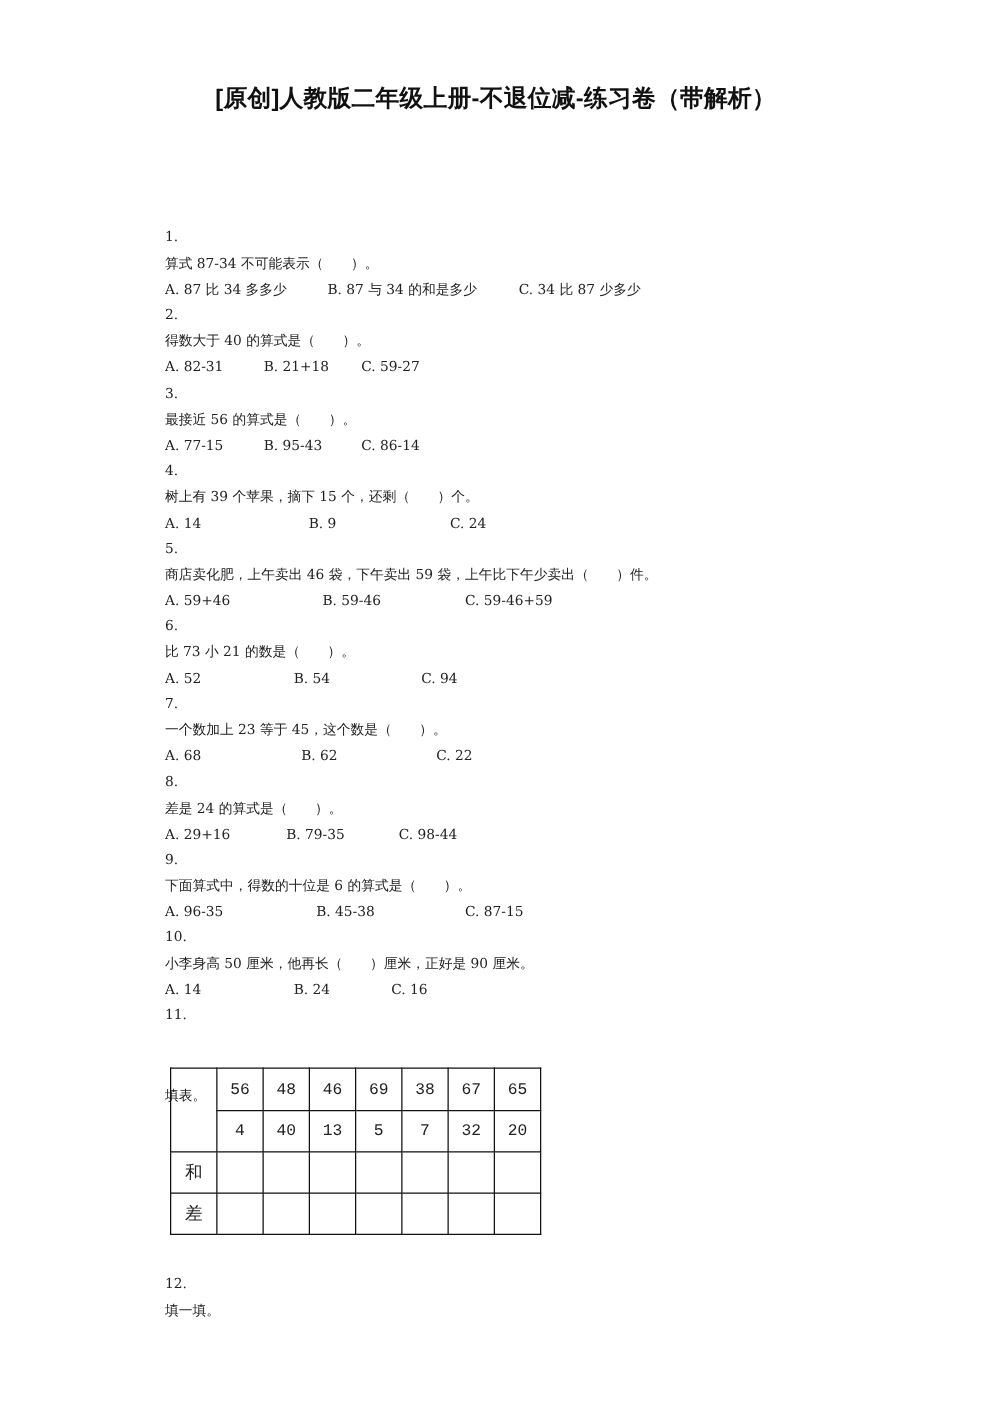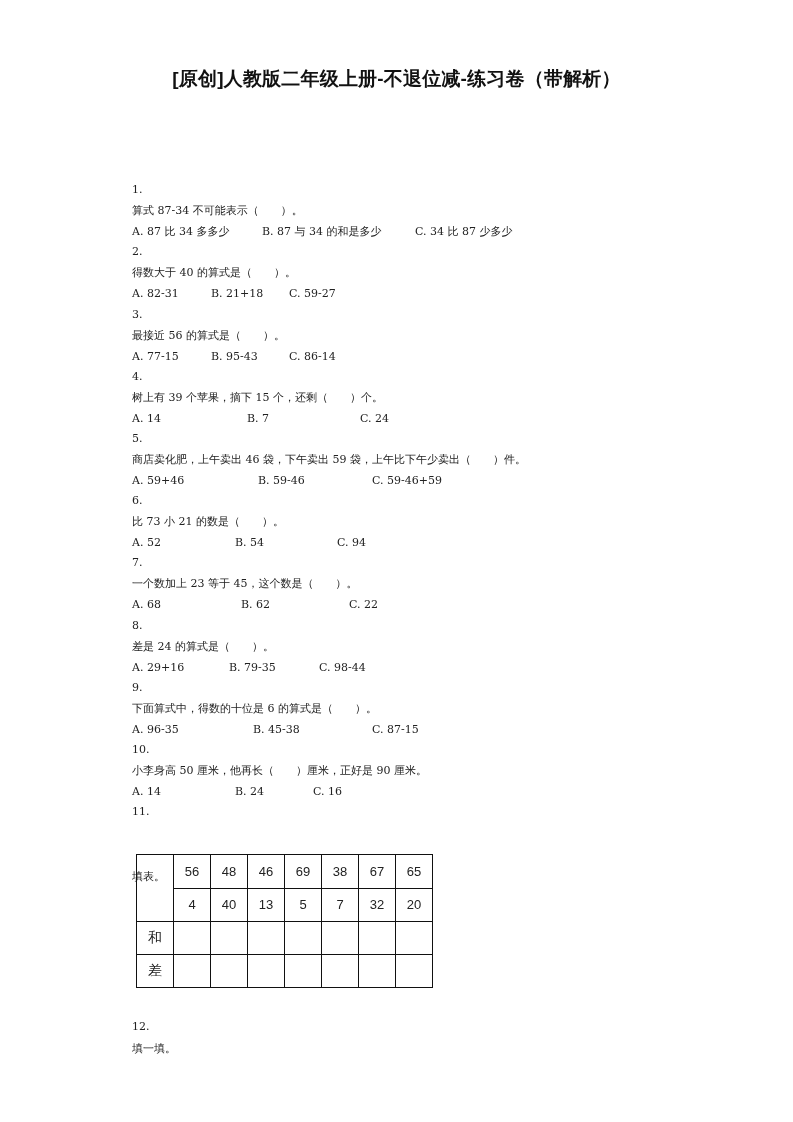--- a/index.html
+++ b/index.html
@@ -10,21 +10,21 @@
     font-weight: bold; font-size: 19px; letter-spacing: 0.2px; color: #111;
   }
   .line {
     position: absolute; left: 132px; height: 18px; line-height: 18px;
     font-family: "DejaVu Serif", "Liberation Serif", serif;
     font-size: 11px; color: #222; white-space: nowrap;
   }
   .opt { position: absolute; top: 0; white-space: nowrap; text-align: center; }
   table.fill {
     position: absolute; left: 136px; top: 854px; border-collapse: collapse;
-    font-family: Liberation Sans, sans-serif; font-size: 13px; color: #222;
+    font-family: Liberation Mono, monospace; font-size: 13px; color: #222;
   }
   table.fill td {
     border: 1.5px solid #111; width: 36px; height: 32px; text-align: center; vertical-align: middle; padding: 0;
   }
   table.fill td.label { font-size: 14px; }
 </style>
 </head>
 <body>
 
 <div class="title">[原创]人教版二年级上册-不退位减-练习卷（带解析）</div>
@@ -50,21 +50,21 @@
 <div class="line" style="top:348px; width:420px">
   <span class="opt" style="left:0">A. 77-15</span>
   <span class="opt" style="left:79px">B. 95-43</span>
   <span class="opt" style="left:157px">C. 86-14</span>
 </div>
 
 <div class="line" style="top:368px">4.</div>
 <div class="line" style="top:389px">树上有 39 个苹果，摘下 15 个，还剩（　　）个。</div>
 <div class="line" style="top:410px; width:420px">
   <span class="opt" style="left:0">A. 14</span>
-  <span class="opt" style="left:115px">B. 7</span>
+  <span class="opt" style="left:115px">B. 9</span>
   <span class="opt" style="left:228px">C. 24</span>
 </div>
 
 <div class="line" style="top:430px">5.</div>
 <div class="line" style="top:451px">商店卖化肥，上午卖出 46 袋，下午卖出 59 袋，上午比下午少卖出（　　）件。</div>
 <div class="line" style="top:472px; width:420px">
   <span class="opt" style="left:0">A. 59+46</span>
   <span class="opt" style="left:126px">B. 59-46</span>
   <span class="opt" style="left:240px">C. 59-46+59</span>
 </div>

